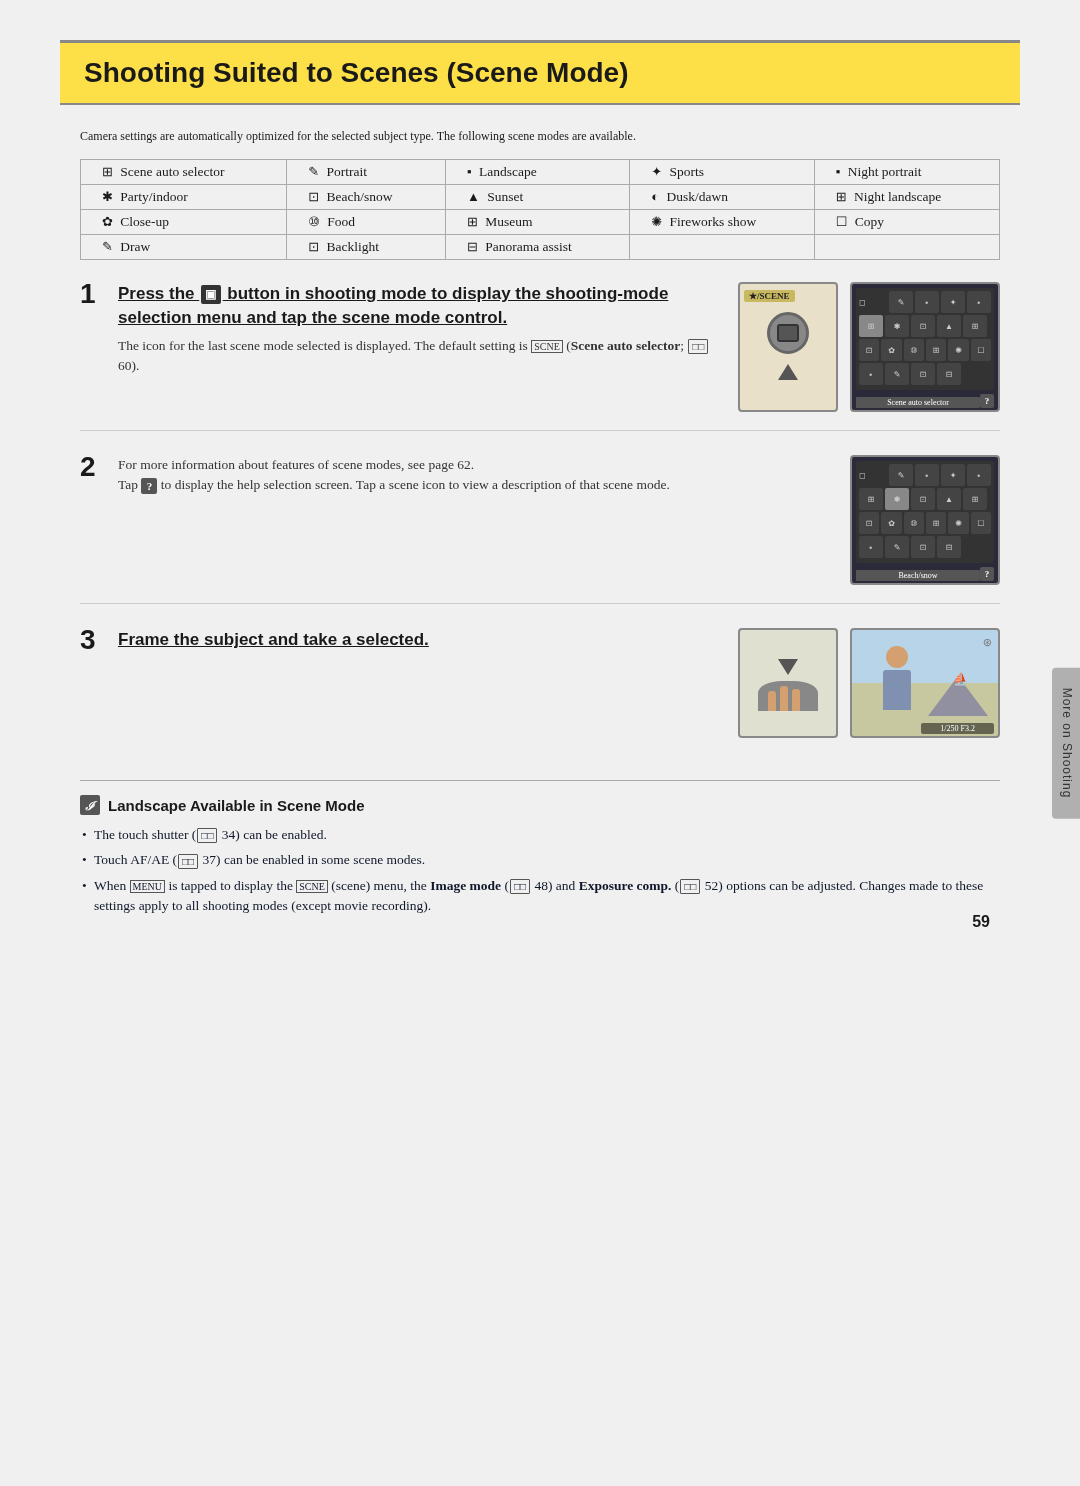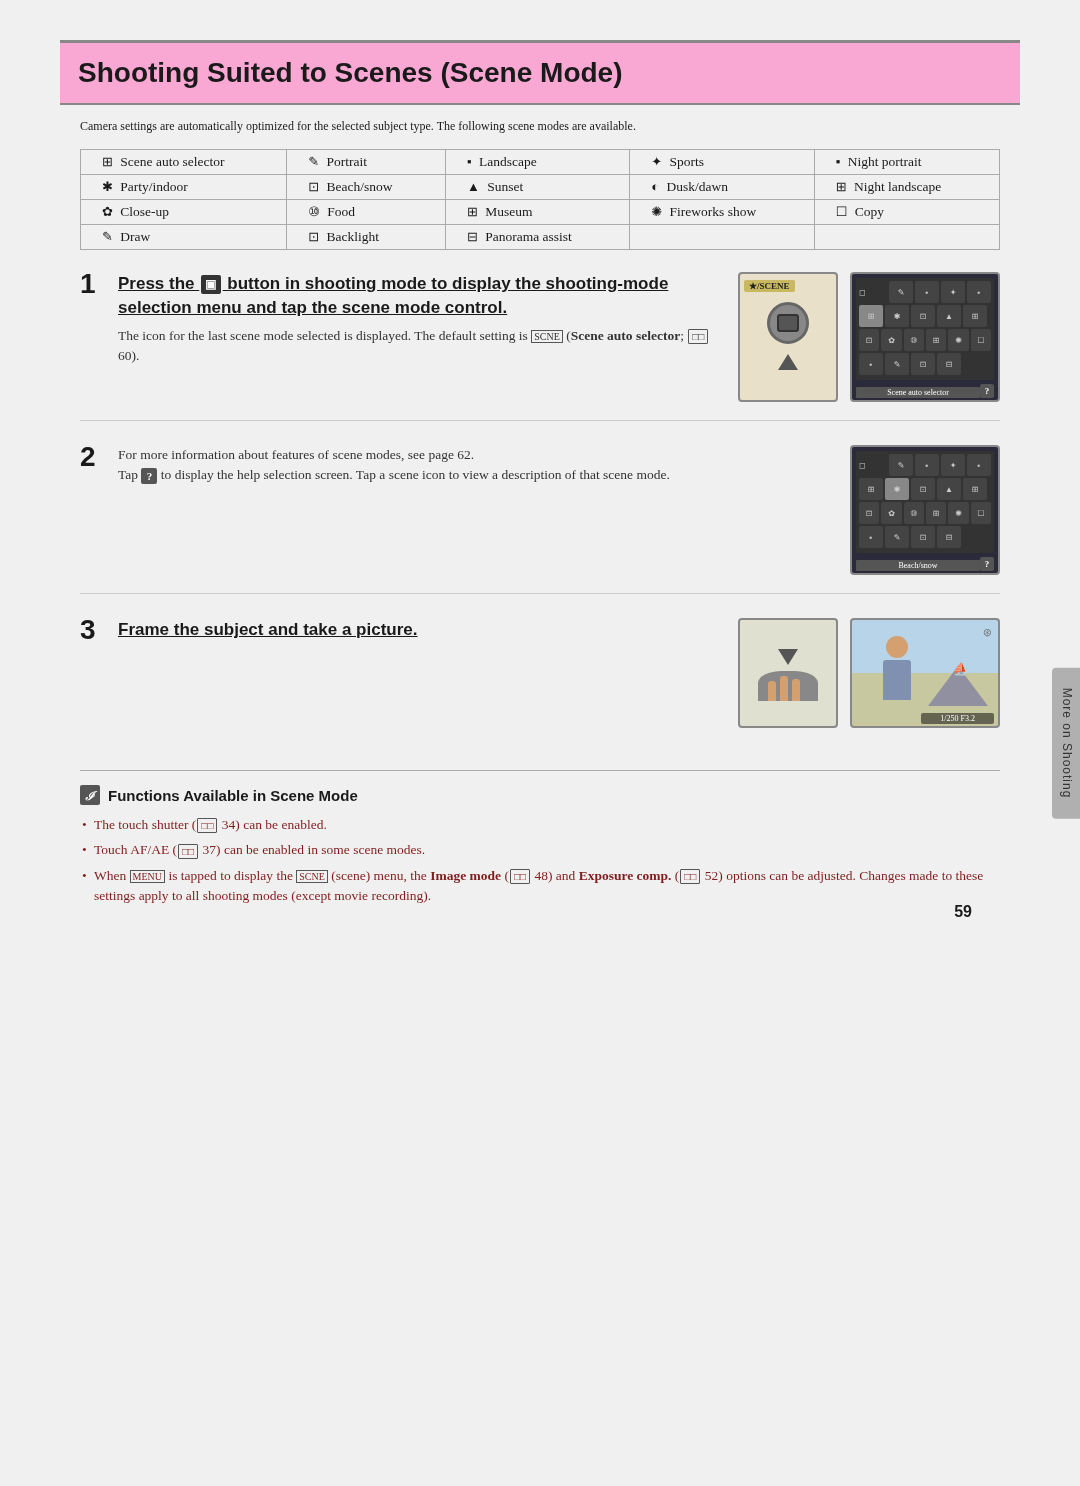--- a/index.html
+++ b/index.html
@@ -14,23 +14,23 @@
     }
     .page {
       width: 960px;
       margin: 0 auto;
       padding: 40px 0;
     }
     
     .page-header {
       border-top: 3px solid #888;
       border-bottom: 2px solid #888;
-      background: #f9a8d4;
-      padding: 14px 20px 14px 18px;
-      margin-bottom: 12px;
+      background: #fde047;
+      padding: 14px 20px 14px 24px;
+      margin-bottom: 22px;
     }
     .page-header h1 {
       font-size: 28px;
       font-weight: 900;
       font-family: Arial, sans-serif;
     }
     
     .intro-text {
       margin: 4px 20px 14px 20px;
       font-size: 12px;
@@ -355,32 +355,32 @@
     .functions-list {
       list-style: none;
       padding: 0;
     }
     .functions-list li {
       font-size: 13.5px;
       line-height: 1.5;
       padding-left: 14px;
       position: relative;
       margin-bottom: 5px;
-      color: #7f1d1d;
+      color: #0f172a;
     }
     .functions-list li::before {
       content: '•';
       position: absolute;
       left: 2px;
     }
     
     .page-number {
       position: absolute;
       bottom: 30px;
-      right: 48px;
+      right: 30px;
       font-size: 16px;
       font-weight: bold;
       font-family: Arial, sans-serif;
     }
     
     .side-tab {
       position: absolute;
       right: 0;
       top: 50%;
       transform: translateY(-50%);
@@ -548,21 +548,21 @@
           <div class="grid-label" style="flex:1;">Beach/snow</div>
           <div class="help-badge">?</div>
         </div>
       </div>
     </div>
   </div>
 
   <div class="step" style="border-bottom:none;">
     <div class="step-number">3</div>
     <div class="step-content">
-      <div class="step-title">Frame the subject and take a picture.</div>
+      <div class="step-title">Frame the subject and take a selected.</div>
     </div>
     <div class="step-images">
 
       <div class="shutter-img">
         <div style="display:flex;flex-direction:column;align-items:center;">
           <div class="arrow-down"></div>
           <div style="width:60px;height:30px;background:#888;border-radius:40% 40% 0 0;margin-top:6px;position:relative;">
             <div style="width:8px;height:20px;background:#d4a070;position:absolute;bottom:0;left:10px;border-radius:3px 3px 0 0;"></div>
             <div style="width:8px;height:25px;background:#d4a070;position:absolute;bottom:0;left:22px;border-radius:3px 3px 0 0;"></div>
             <div style="width:8px;height:22px;background:#d4a070;position:absolute;bottom:0;left:34px;border-radius:3px 3px 0 0;"></div>
@@ -581,21 +581,21 @@
         <div class="exposure">1/250  F3.2</div>
       </div>
     </div>
   </div>
 
   <div class="functions-box">
     <div class="functions-title">
       <span class="note-icon">
           <em>ℐ</em>
         </span>
-      <span>Functions Available in Scene Mode</span>
+      <span>Landscape Available in Scene Mode</span>
     </div>
     <ul class="functions-list">
       <li>
         The touch shutter (<span class="page-ref">□□</span> 34) can be enabled.
       </li>
       <li>
         Touch AF/AE (<span class="page-ref">□□</span> 37) can be enabled in some scene modes.
       </li>
       <li>
         When <span style="font-size:10px;border:1px solid #555;padding:0 2px;">MENU</span> is tapped to display the <span style="font-size:10px;border:1px solid #555;padding:0 2px;">SCNE</span> (scene) menu, the <strong>Image mode</strong> (<span class="page-ref">□□</span> 48) and <strong>Exposure comp.</strong> (<span class="page-ref">□□</span> 52) options can be adjusted. Changes made to these settings apply to all shooting modes (except movie recording).

